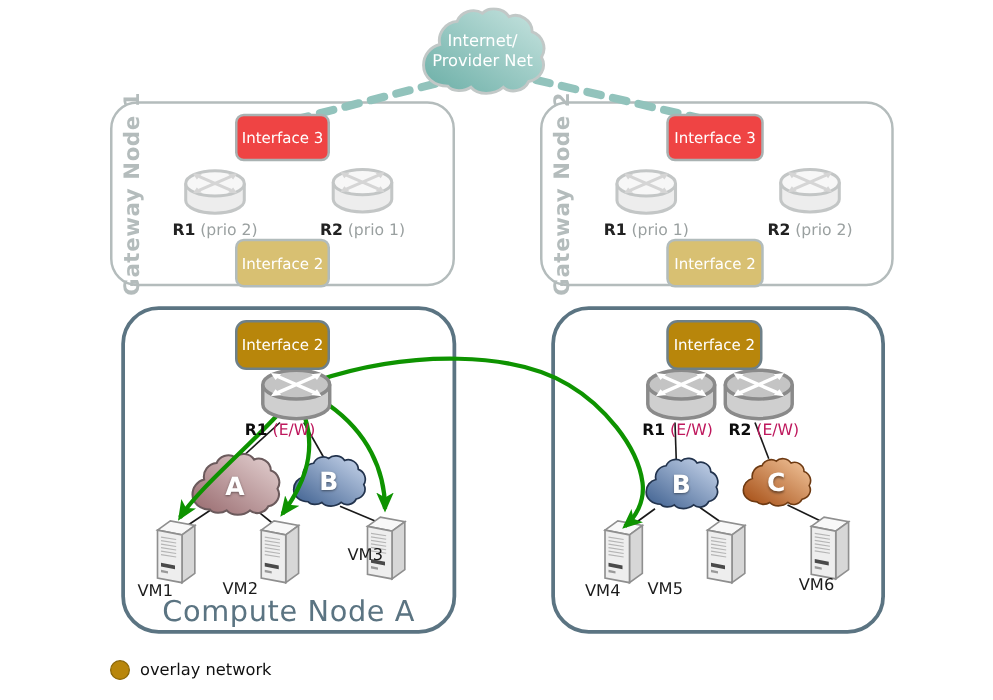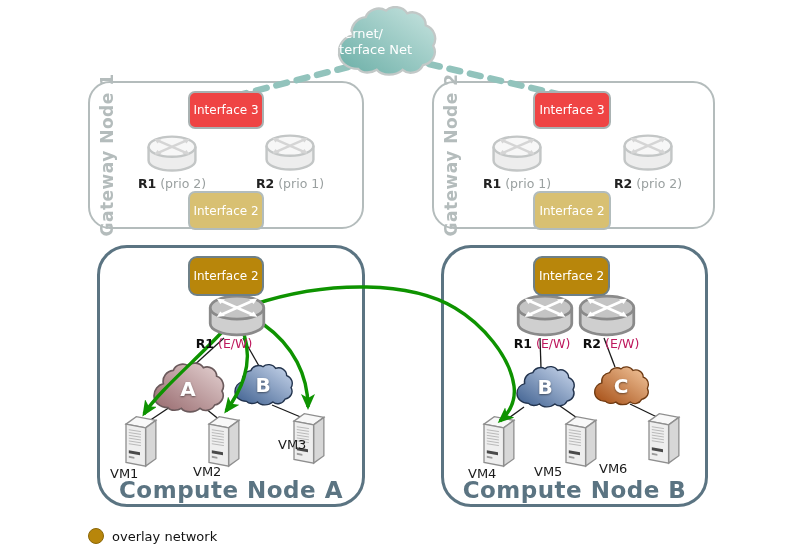--- a/index.html
+++ b/index.html
@@ -26,22 +26,22 @@
   .rlabel .rname{font-weight:bold;color:#222222;margin-top:44px;}
   .rlabel .rdetail{color:#9aa0a0;}
   .rlabel.cn .rname{color:#0d0d0d;}
   .rlabel.cn .rdetail{color:#be185d;}
   .cloud-letter{position:absolute;z-index:3;width:40px;text-align:center;
                 font-size:20px;font-weight:bold;color:#ffffff;
                 text-shadow:0 1px 2px rgba(0,0,0,.45);}
   .vmlabel{position:absolute;z-index:3;width:60px;
            font-size:13px;color:#1a1a1a;}
   .node-title{position:absolute;z-index:3;text-align:center;font-size:23px;
-              font-weight:bold;color:#5b7482;letter-spacing:.5px;}
-  .inet-text{position:absolute;z-index:3;width:118px;text-align:left;
+              font-weight:normal;color:#5b7482;letter-spacing:.5px;}
+  .inet-text{position:absolute;z-index:3;width:118px;text-align:center;
              color:#ffffff;font-size:13px;line-height:16px;}
   .legend{position:absolute;z-index:3;display:flex;align-items:center;gap:8px;}
   .legend-dot{width:14px;height:14px;border-radius:50%;background:#b8860b;
               border:1px solid #8a6708;}
   .legend-label{font-size:13px;color:#111111;text-align:right;}
 </style>
 </head>
 <body>
 
 <div class="stage">
@@ -146,21 +146,21 @@
     </g>
     <g style="--rb:#cfcfcf;--rt:#c4c4c4;--re:#8a8a8a;--rx:#ffffff">
       <use href="#router" x="206" y="292" width="62" height="48"></use>
       <use href="#router" x="514" y="292" width="62" height="48"></use>
       <use href="#router" x="576" y="292" width="62" height="48"></use>
     </g>
   </svg>
 
   <div class="inet-text" style="left:327px;top:26px">
     <div>Internet/</div>
-    <div>Interface Net</div>
+    <div>Provider Net</div>
   </div>
 
   <div class="ifbox if-teal" style="left:188px;top:91px;width:76px;height:38px">
     <span>Interface 3</span>
     </div>
   <div class="ifbox if-tan" style="left:188px;top:191px;width:76px;height:39px">
     <span>Interface 2</span>
     </div>
   <div class="ifbox if-teal" style="left:533px;top:91px;width:78px;height:38px">
     <span>Interface 3</span>
@@ -196,27 +196,26 @@
   <div class="rlabel cn" style="left:556px;top:336px;width:110px">
     <span class="rname">R2</span>
     <span class="rdetail">(E/W)</span></div>
 
   <div class="cloud-letter" style="left:168px;top:377px">A</div>
   <div class="cloud-letter" style="left:243px;top:373px">B</div>
   <div class="cloud-letter" style="left:525px;top:375px">B</div>
   <div class="cloud-letter" style="left:601px;top:374px">C</div>
 
   <div class="vmlabel" style="left:110px;top:466px">VM1</div>
-  <div class="vmlabel" style="left:193px;top:464px">VM2</div>
+  <div class="vmlabel" style="left:178px;top:464px">VM2</div>
   <div class="vmlabel" style="left:278px;top:437px">VM3</div>
   <div class="vmlabel" style="left:468px;top:466px">VM4</div>
-  <div class="vmlabel" style="left:534px;top:464px">VM5</div>
-  <div class="vmlabel" style="left:599px;top:461px">VM6</div>
+  <div class="vmlabel" style="left:518px;top:464px">VM5</div>
+  <div class="vmlabel" style="left:639px;top:461px">VM6</div>
 
   <div class="node-title" style="left:97px;top:477px;width:268px">Compute Node A</div>
-  <div class="node-title" style="left:441px;top:477px;width:267px">Compute Node B</div>
 
   <div class="legend" style="left:88px;top:528px">
     <div class="legend-dot"></div>
     <div class="legend-label">overlay network</div>
   </div>
 
 </div>
 
 </body></html>

